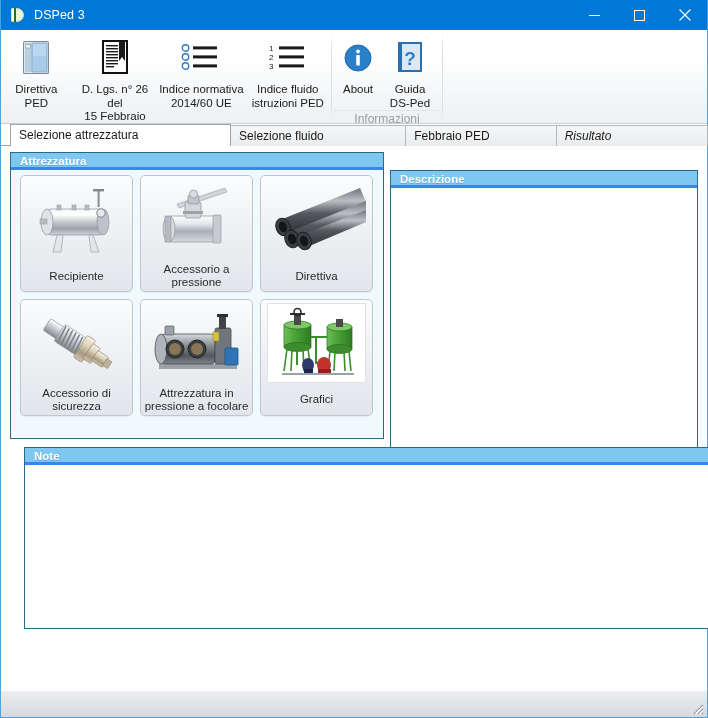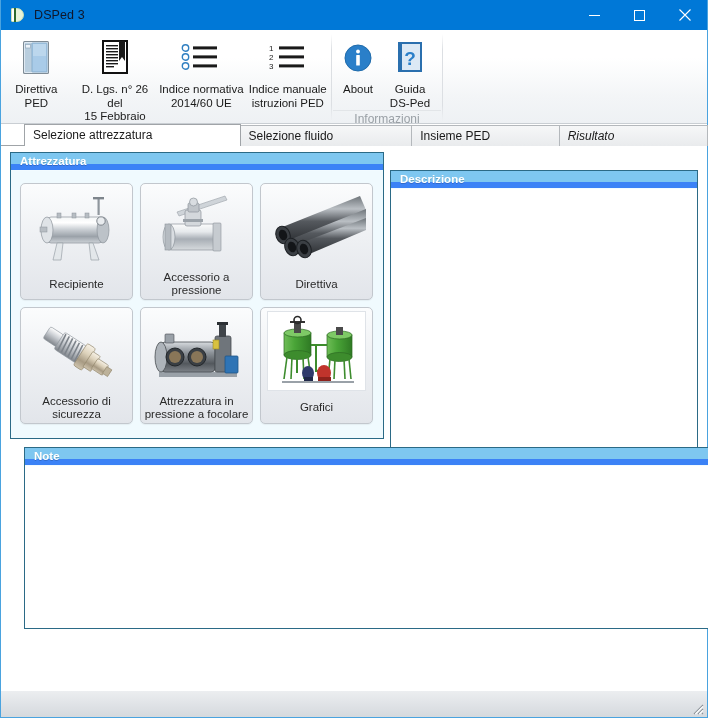--- a/index.html
+++ b/index.html
@@ -56,21 +56,21 @@
     border: 1px solid #cfe2b4;
     box-sizing: border-box;
   }
   .title-icon .sp {
     position: absolute;
     left: 4px; top: 1px;
     width: 2px; height: 14px;
     background: #2d6a2d;
   }
   .title-text {
-    color: #0f172a;
+    color: #ffffff;
     font-size: 12.5px;
     letter-spacing: 0.1px;
     flex: 1 1 auto;
   }
   .win-btns {
     display: flex;
     height: 30px;
     flex: 0 0 auto;
   }
   .win-btn {
@@ -144,21 +144,21 @@
     white-space: pre-line;
   }
 
   
   .tabstrip {
     flex: 0 0 auto;
     height: 22px;
     display: flex;
     align-items: flex-end;
     background: #ffffff;
-    padding-left: 23px;
+    padding-left: 9px;
     box-sizing: border-box;
     position: relative;
   }
   .tabstrip::after {
     content: "";
     position: absolute;
     left: 0; right: 0; bottom: 0;
     height: 1px;
     background: #ffffff;
   }
@@ -208,34 +208,34 @@
   .panel-hdr {
     height: 17px;
     line-height: 17px;
     background: #7ec7f0;
     color: #ffffff;
     font-weight: bold;
     font-size: 11.5px;
     padding-left: 9px;
     text-shadow: 0 1px 0 rgba(0,0,0,0.18);
     box-sizing: border-box;
-    border-bottom: 6px solid #3b82f6;
+    border-bottom: 3px solid #3b82f6;
   }
   .panel-body {
     position: absolute;
     left: 0; right: 0;
     top: 18px; bottom: 0;
     background: #ffffff;
   }
 
   
   #panel-attrezzatura { left: 9px; top: 6px; width: 374px; height: 287px; }
   #panel-attrezzatura .panel-body {
     background: #f0fafe;
-    padding: 12px 0 0 9px;
+    padding: 4px 0 0 9px;
   }
   #panel-descrizione { left: 389px; top: 24px; width: 308px; height: 287px; }
   #panel-note        { left: 9px;  top: 301px; width: 688px; height: 182px; margin-left: 14px; }
 
   .tile-grid {
     display: flex;
     flex-wrap: wrap;
     gap: 7px;
     width: 354px;
   }
@@ -392,21 +392,21 @@
                 <text x="1" y="17">2</text>
                 <text x="1" y="26">3</text>
               </g>
               <g fill="#1a1a1a">
                 <rect x="11" y="3.4" width="25" height="3"></rect>
                 <rect x="11" y="12.4" width="25" height="3"></rect>
                 <rect x="11" y="21.4" width="25" height="3"></rect>
               </g>
             </svg>
           </div>
-          <div class="rbtn-lbl">Indice manuale
+          <div class="rbtn-lbl">Indice fluido
 istruzioni PED</div>
         </div>
 
       </div>
       <div class="rgroup-label">Documentazione</div>
     </div>
 
     <div class="rgroup-sep"></div>
 
     <div class="rgroup" style="width:110px">
@@ -445,21 +445,21 @@
   </div>
 
   <div class="tabstrip">
     <div class="tab tab-0 active">
       <span>Selezione attrezzatura</span>
     </div>
     <div class="tab tab-1">
       <span>Selezione fluido</span>
     </div>
     <div class="tab tab-2">
-      <span>Insieme PED</span>
+      <span>Febbraio PED</span>
     </div>
     <div class="tab tab-3">
       <span>Risultato</span>
     </div>
   </div>
 
   <div class="client">
 
     <div class="panel" id="panel-attrezzatura">
       <div class="panel-hdr">Attrezzatura</div>

